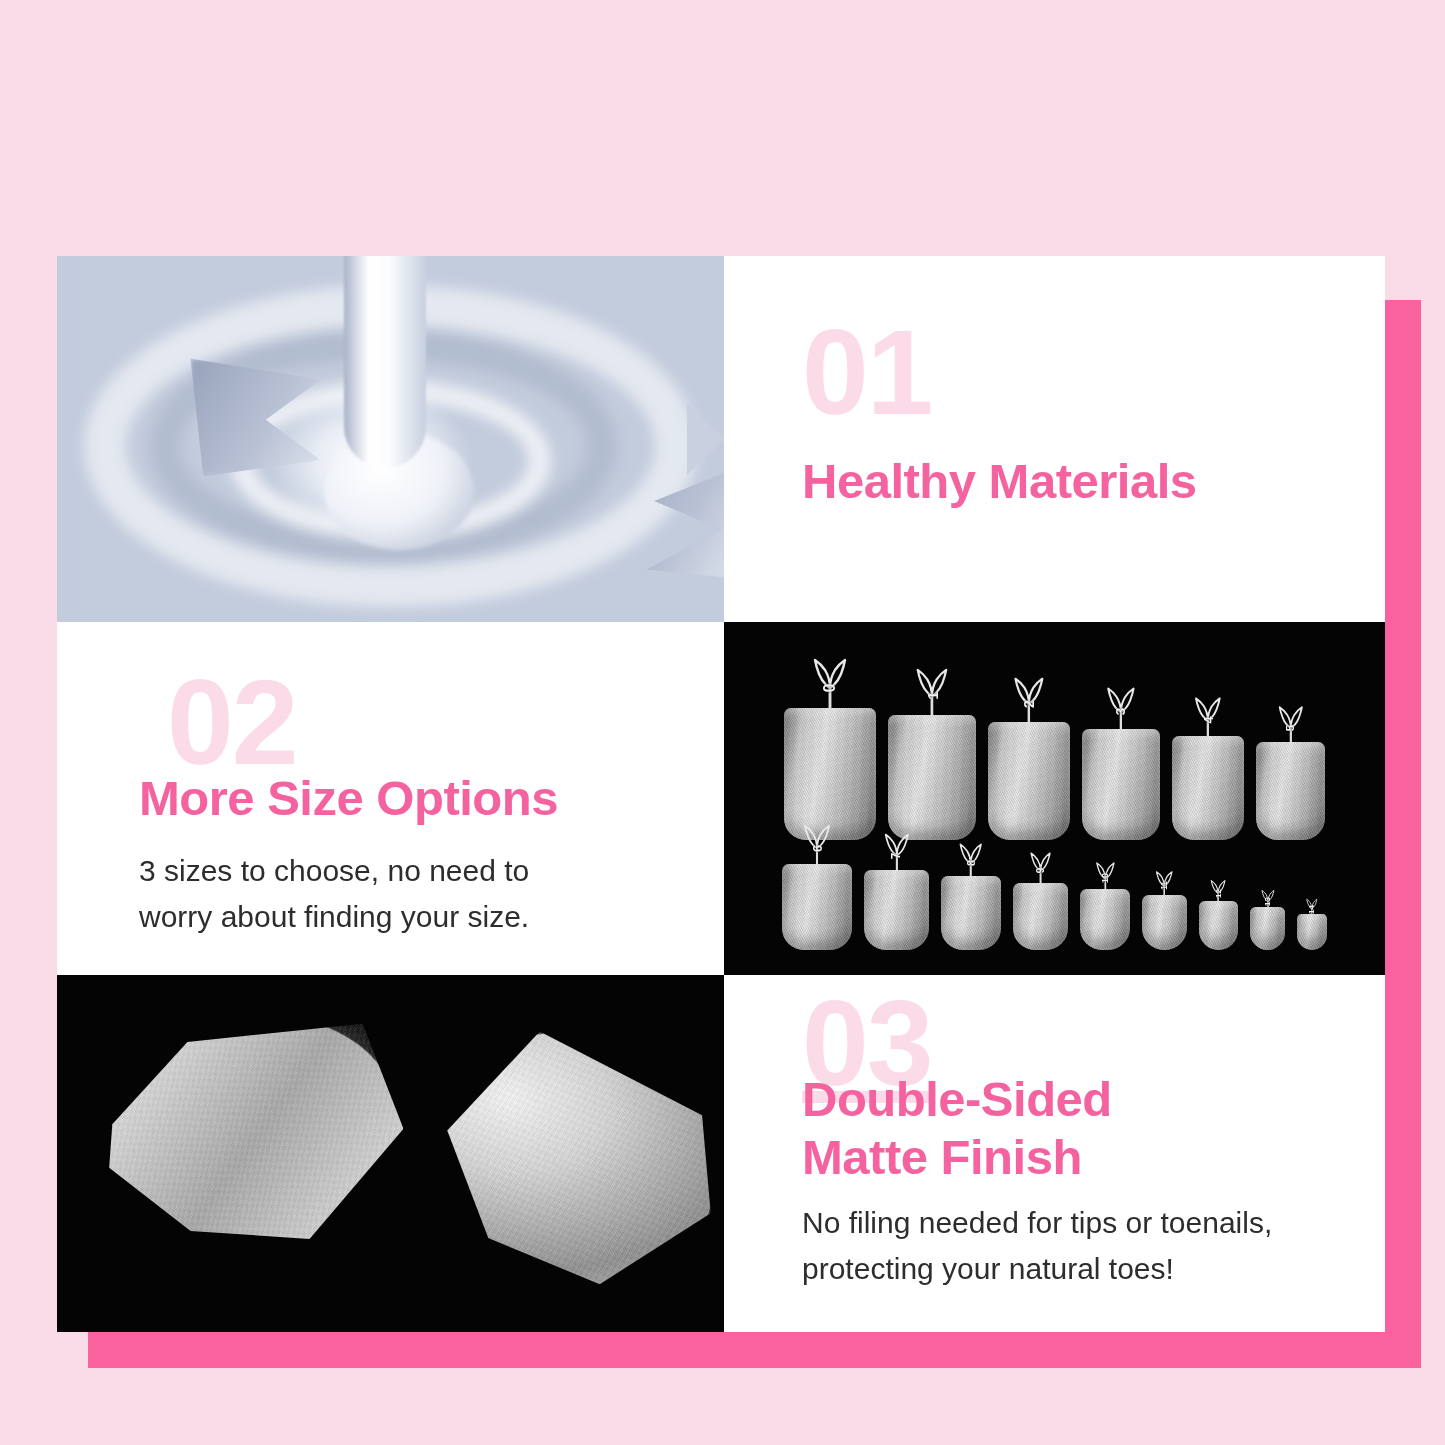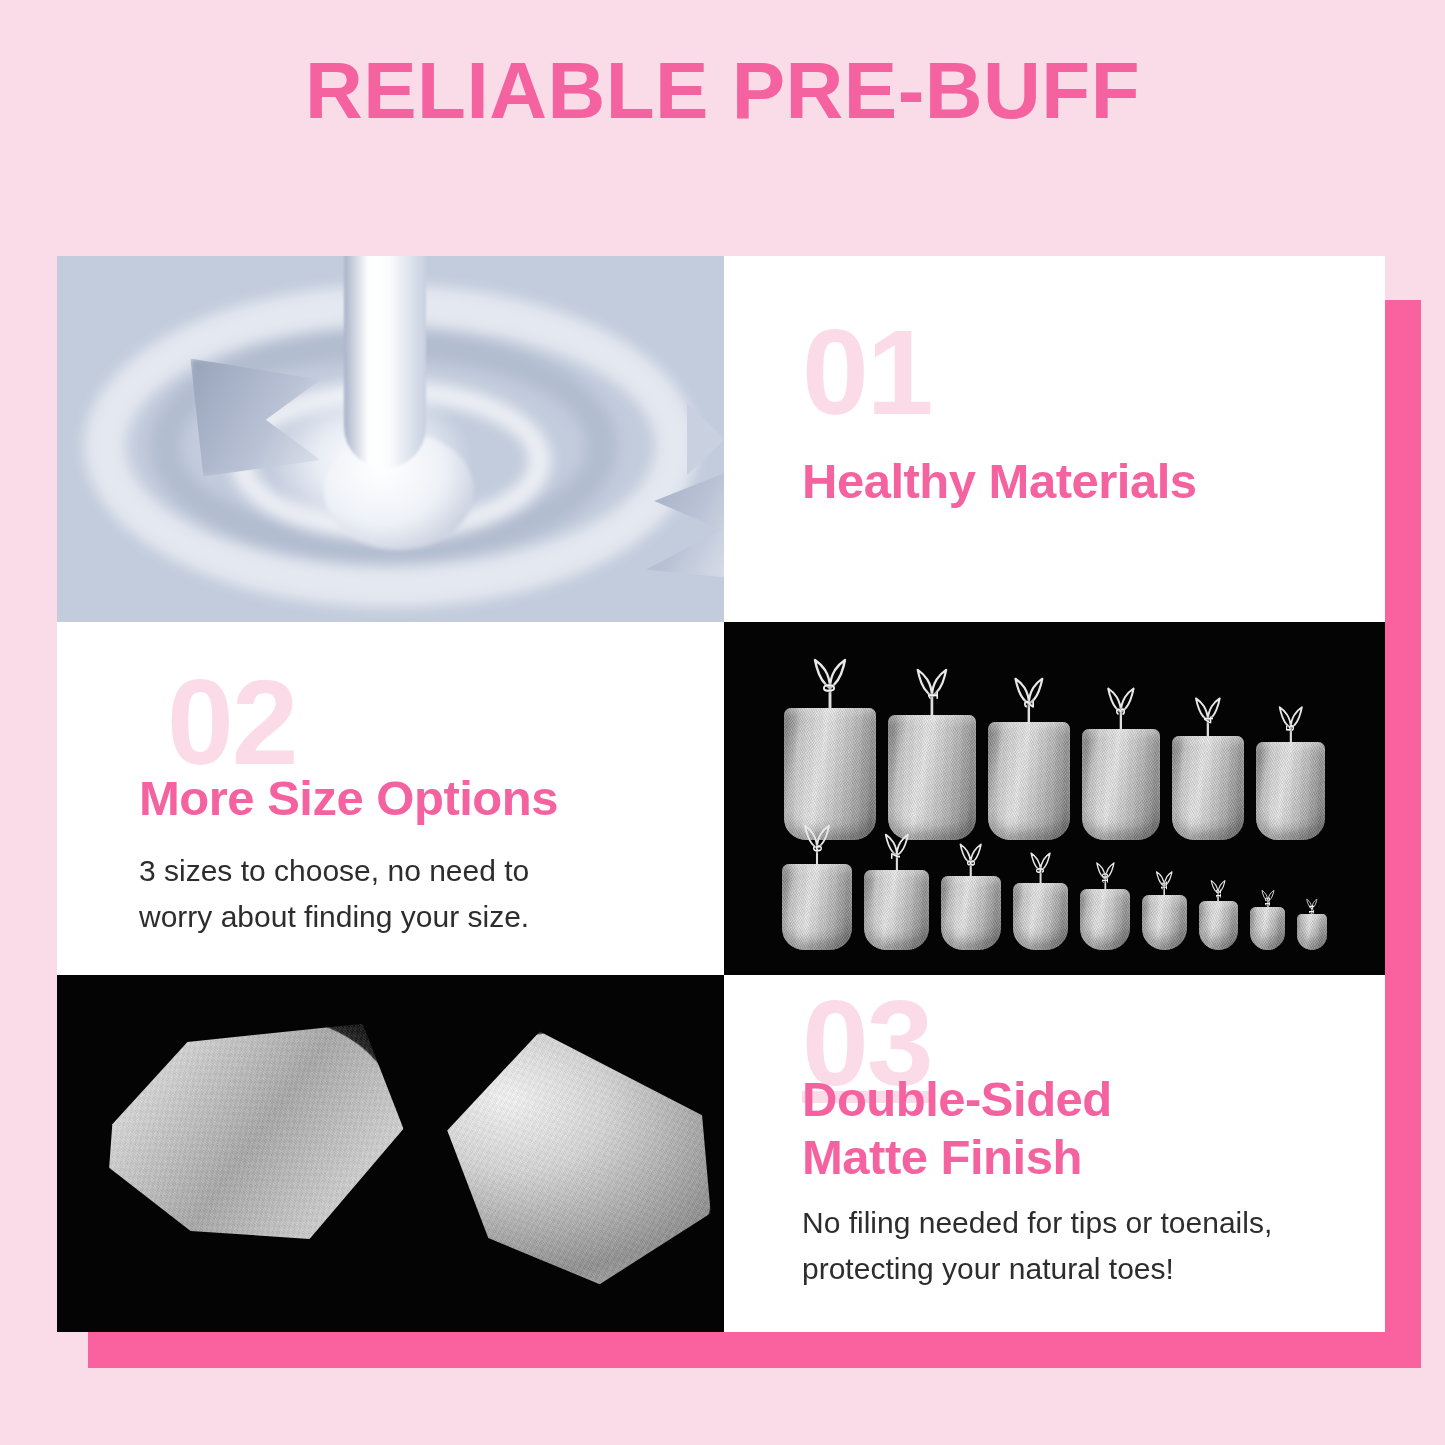--- a/index.html
+++ b/index.html
@@ -261,21 +261,20 @@
     position: absolute; inset: 0;
     background:
       repeating-linear-gradient(52deg, rgba(255,255,255,0.12) 0 1px, rgba(0,0,0,0.07) 1px 2px),
       repeating-linear-gradient(-40deg, rgba(255,255,255,0.08) 0 1px, rgba(0,0,0,0.06) 1px 2px);
   }
 </style>
 </head>
 <body>
 
 <div class="title-block">
-  <div class="title-line">RELIABLE PRE-BUFF</div>
 </div>
 
 <div class="accent-right"></div>
 <div class="accent-bottom"></div>
 
 <div class="grid">
 
   <div class="cell">
     <div class="gel-photo">
       <div class="gel-swirl gel-s1"></div>

